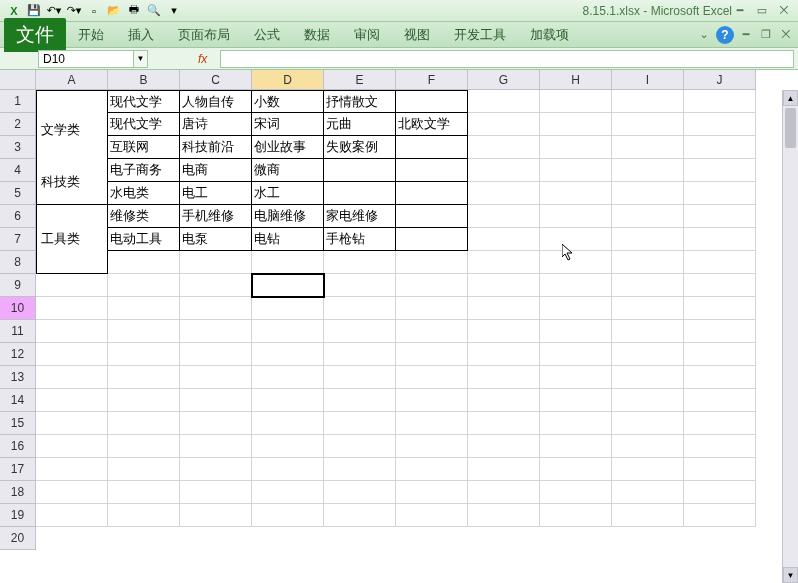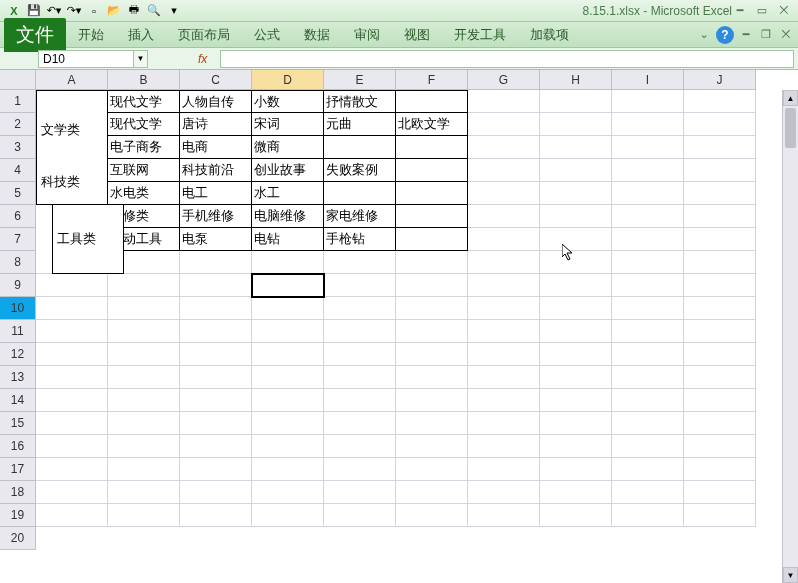--- a/index.html
+++ b/index.html
@@ -25,21 +25,21 @@
 .fx-btn { width: 20px; height: 18px; margin-left: 50px; font-style: italic; color: #c2410c; font-size: 12px; cursor: pointer; display: flex; align-items: center; }
 .formula-input { flex: 1; height: 18px; background: #fff; border: 1px solid #a0c8a0; margin-left: 2px; padding: 0 4px; }
 
 .sheet-area { position: relative; height: 513px; display: flex; }
 .corner { width: 36px; height: 20px; background: #e8e8ee; border-right: 1px solid #c0c0ca; border-bottom: 1px solid #c0c0ca; }
 .col-headers { display: flex; height: 20px; }
 .col-h { background: #e8e8ee; border-right: 1px solid #c0c0ca; border-bottom: 1px solid #c0c0ca; text-align: center; line-height: 20px; font-size: 12px; color: #333; cursor: pointer; }
 .col-h.sel { background: #f8e0a0; }
 .row-headers { width: 36px; }
 .row-h { background: #e8e8ee; border-right: 1px solid #c0c0ca; border-bottom: 1px solid #c0c0ca; text-align: center; font-size: 12px; color: #333; cursor: pointer; height: 23px; line-height: 23px; }
-.row-h.sel { background: #0ea5e9; }
+.row-h.sel { background: #f0abfc; }
 
 .grid { position: relative; }
 .grid-row { display: flex; height: 23px; }
 .cell { border-right: 1px solid #d4d4dc; border-bottom: 1px solid #d4d4dc; padding: 0 2px; font-size: 13px; line-height: 22px; overflow: hidden; white-space: nowrap; background: #fff; cursor: cell; font-family: SimSun, serif; }
 .cell.bb { border-bottom: 1px solid #000; }
 .cell.br { border-right: 1px solid #000; }
 .cell.bt { border-top: 1px solid #000; }
 .cell.bl { border-left: 1px solid #000; }
 .cell.active { outline: 2.5px solid #000; outline-offset: -1px; position: relative; z-index: 2; }
 .merged-cell { display: flex; align-items: center; padding-left: 4px; }
@@ -164,44 +164,44 @@
           <div class="cell cw-D bb br">宋词</div>
           <div class="cell cw-E bb br">元曲</div>
           <div class="cell cw-F bb br">北欧文学</div>
           <div class="cell cw-G"></div>
           <div class="cell cw-H"></div>
           <div class="cell cw-I"></div>
           <div class="cell cw-J"></div>
         </div>
         <div class="cell cw-A bb br bl merged-cell" style="height: 46px; position: absolute; left: 0px; top: 69px; z-index: 1;">科技类</div>
         <div class="grid-row">
+          <div class="cell cw-A" style="visibility: hidden;"></div>
+          <div class="cell cw-B bb br">互联网</div>
+          <div class="cell cw-C bb br">科技前沿</div>
+          <div class="cell cw-D bb br">创业故事</div>
+          <div class="cell cw-E bb br">失败案例</div>
+          <div class="cell cw-F bb br"></div>
+          <div class="cell cw-G"></div>
+          <div class="cell cw-H"></div>
+          <div class="cell cw-I"></div>
+          <div class="cell cw-J"></div>
+        </div>
+        <div class="grid-row">
           <div class="cell cw-A" style="visibility: hidden; border-right: none; border-bottom: none;"></div>
           <div class="cell cw-B bb br">电子商务</div>
           <div class="cell cw-C bb br">电商</div>
           <div class="cell cw-D bb br">微商</div>
           <div class="cell cw-E bb br"></div>
           <div class="cell cw-F bb br"></div>
           <div class="cell cw-G"></div>
           <div class="cell cw-H"></div>
           <div class="cell cw-I"></div>
           <div class="cell cw-J"></div>
         </div>
-        <div class="grid-row">
-          <div class="cell cw-A" style="visibility: hidden;"></div>
-          <div class="cell cw-B bb br">互联网</div>
-          <div class="cell cw-C bb br">科技前沿</div>
-          <div class="cell cw-D bb br">创业故事</div>
-          <div class="cell cw-E bb br">失败案例</div>
-          <div class="cell cw-F bb br"></div>
-          <div class="cell cw-G"></div>
-          <div class="cell cw-H"></div>
-          <div class="cell cw-I"></div>
-          <div class="cell cw-J"></div>
-        </div>
-        <div class="cell cw-A bb br bl merged-cell" style="height: 69px; position: absolute; left: 16px; top: 115px; z-index: 1; text-align: right;">工具类</div>
+        <div class="cell cw-A bb br bl merged-cell" style="height: 69px; position: absolute; left: 0px; top: 115px; z-index: 1; text-align: right;">工具类</div>
         <div class="grid-row">
           <div class="cell cw-A" style="visibility: hidden;"></div>
           <div class="cell cw-B bb br">水电类</div>
           <div class="cell cw-C bb br">电工</div>
           <div class="cell cw-D bb br">水工</div>
           <div class="cell cw-E bb br"></div>
           <div class="cell cw-F bb br"></div>
           <div class="cell cw-G"></div>
           <div class="cell cw-H"></div>
           <div class="cell cw-I"></div>

